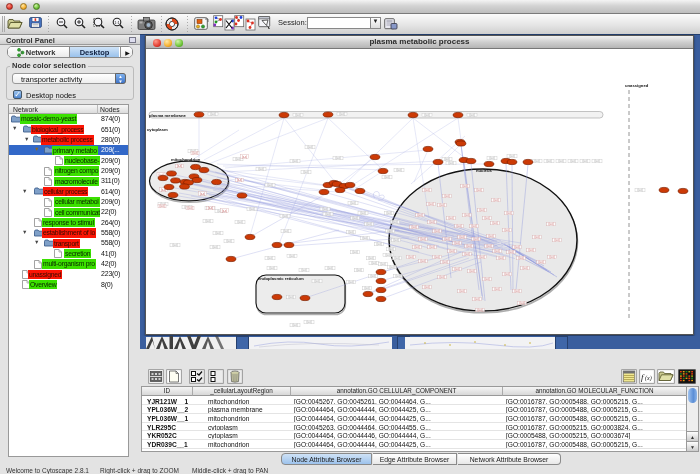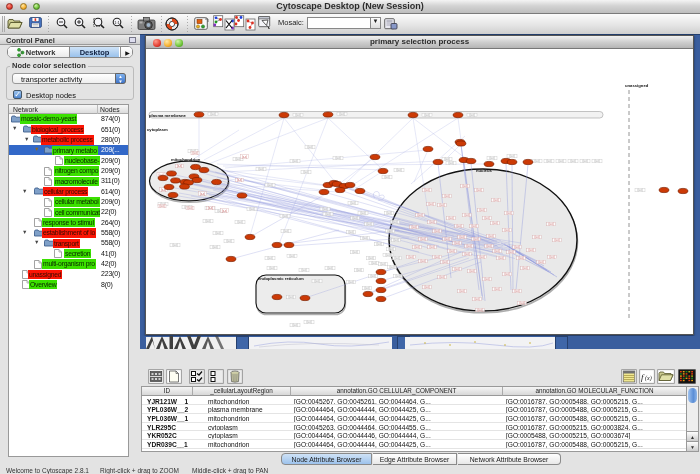--- a/index.html
+++ b/index.html
@@ -28,21 +28,20 @@
 #tabsbar{position:absolute;left:281px;top:453px;height:12px;font-size:6.8px;color:#1a1a1a}
 .seg{position:absolute;top:0;height:11.5px;border:1px solid #8a8a8a;background:linear-gradient(#fff,#e8e8e8);text-align:center;padding-top:1.5px}
 svg{display:block}
 </style></head>
 <body>
 
 <div class="abs" id="titlebar">
   <div class="tl" style="left:6px;background:radial-gradient(circle at 35% 30%,#ff9a8a,#e33e32 60%,#a81b10);border:.5px solid #92281e"></div>
   <div class="tl" style="left:19.5px;background:radial-gradient(circle at 35% 30%,#ffe9a8,#f6b02e 60%,#c67d10);border:.5px solid #9a7420"></div>
   <div class="tl" style="left:33px;background:radial-gradient(circle at 35% 30%,#d2f5a8,#6fc43a 60%,#3f8a1a);border:.5px solid #4a7a22"></div>
-  <div id="titletext">Cytoscape Desktop (New Session)</div>
 </div>
 
 <div class="abs" id="toolbar">
  <div style="position:absolute;left:0;top:-14px;width:700px;height:34px">
   <div class="abs" style="left:2px;top:16px;width:3px;height:16px;border-left:1px solid #aaa;border-right:1px solid #aaa"></div>
   <svg class="abs" style="left:7px;top:17.5px" width="16" height="11" viewBox="0 0 16 11">
         <path d="M1 10 L1 3 L2 1.5 L6 1.5 L7 3 L13 3 L13 4.5 L15 4.5 L12.5 10 Z" fill="#c9c98f" stroke="#55552a" stroke-width="0.9"></path>
         <path d="M1 10 L3.5 4.5 L15 4.5 L12.5 10 Z" fill="#e0e0a8" stroke="#55552a" stroke-width="0.9"></path>
       </svg>
 <svg class="abs" style="left:28.5px;top:17px" width="13" height="11" viewBox="0 0 13 11">
@@ -131,21 +130,21 @@
         <rect x="0.7" y="1.7" width="9.6" height="10" rx="1" fill="#e8e8f0" stroke="#555" stroke-width="0.9"></rect>
         <line x1="2.5" y1="4" x2="8.5" y2="4" stroke="#778" stroke-width="0.8"></line>
         <line x1="2.5" y1="6" x2="8.5" y2="6" stroke="#99a" stroke-width="0.8"></line>
         <line x1="2.5" y1="8" x2="8.5" y2="8" stroke="#99a" stroke-width="0.8"></line>
         <rect x="7" y="6.5" width="6" height="5.5" rx="1" fill="#8898c8" stroke="#334" stroke-width="0.8"></rect>
       </svg>
   <div class="tsep" style="left:48px"></div>
   <div class="tsep" style="left:131px"></div>
   <div class="tsep" style="left:161px"></div>
   <div class="tsep" style="left:187px"></div>
-  <div class="abs" style="left:278px;top:18px;font-size:7.5px;color:#222">Mosaic:</div>
+  <div class="abs" style="left:278px;top:18px;font-size:7.5px;color:#222">Session:</div>
   <div class="abs" style="left:307px;top:17px;width:64px;height:12px;background:#fff;border:1px solid #888"></div>
   <div class="abs" style="left:370px;top:17px;width:11px;height:12px;background:linear-gradient(#fdfdfd,#ddd);border:1px solid #888;font-size:6px;text-align:center;color:#222">▼</div>
  </div>
 </div>
 
 <div class="abs" id="cpanel">
   <div id="cphead">Control Panel<span style="position:absolute;right:4px;top:2px;width:7px;height:6px;border:1px solid #778;background:#dde"></span></div>
   <div class="abs" style="left:7px;top:12px;width:126px;height:12px;border:1px solid #8a8a8a;border-radius:5px;overflow:hidden;background:#fff">
     <div class="abs" style="left:0;top:0;width:61px;height:12px;background:linear-gradient(#fff,#e6e6e6);font-size:7.5px;font-weight:bold;color:#333;text-align:center;padding-top:1px">&nbsp;&nbsp;Network</div>
     <div class="abs" style="left:61px;top:0;width:50px;height:12px;background:linear-gradient(#cfe3f7,#8fbbea);border-left:1px solid #8a8a8a;font-size:7.5px;font-weight:bold;color:#102040;text-align:center;padding-top:1px">Desktop</div>
@@ -311,21 +310,21 @@
       </div>
   </div>
 </div>
 
 <div class="abs" id="desktop">
   <div id="netwin">
     <div id="nettitle">
       <div class="tl2" style="left:7px;background:radial-gradient(circle at 35% 30%,#ff9a8a,#e33e32 60%,#a81b10)"></div>
       <div class="tl2" style="left:18px;background:radial-gradient(circle at 35% 30%,#ffe9a8,#f6b02e 60%,#c67d10)"></div>
       <div class="tl2" style="left:29px;background:radial-gradient(circle at 35% 30%,#d2f5a8,#6fc43a 60%,#3f8a1a)"></div>
-      <div id="nettext">primary selection process</div>
+      <div id="nettext">plasma metabolic process</div>
     </div>
     <div id="netcanvas" style="position:absolute;left:0;top:13px;width:547px;height:284px">
         <svg width="547" height="284" viewBox="147 49 547 284">
 <rect x="150" y="111.5" width="454" height="6.5" rx="3.2" fill="#f2f2f2" stroke="#aaa" stroke-width="0.7"></rect>
 <ellipse cx="190.5" cy="182.6" rx="39.5" ry="19.8" fill="none" stroke="#9a9a9a" stroke-width="1.3" opacity="0.8"></ellipse>
 <ellipse cx="190" cy="181" rx="39.5" ry="19.8" fill="#ececec" stroke="#111" stroke-width="1.2"></ellipse>
 <ellipse cx="484.5" cy="241.8" rx="94" ry="71" fill="none" stroke="#9a9a9a" stroke-width="1.6" opacity="0.8"></ellipse>
 <ellipse cx="484" cy="240" rx="94" ry="71" fill="#e9e9e9" stroke="#111" stroke-width="1.4"></ellipse>
 <rect x="257.5" y="276.6" width="89" height="38" rx="10" fill="none" stroke="#9a9a9a" stroke-width="1.3" opacity="0.8"></rect>
 <rect x="257" y="275" width="89" height="38" rx="10" fill="#ececec" stroke="#111" stroke-width="1.1"></rect>

